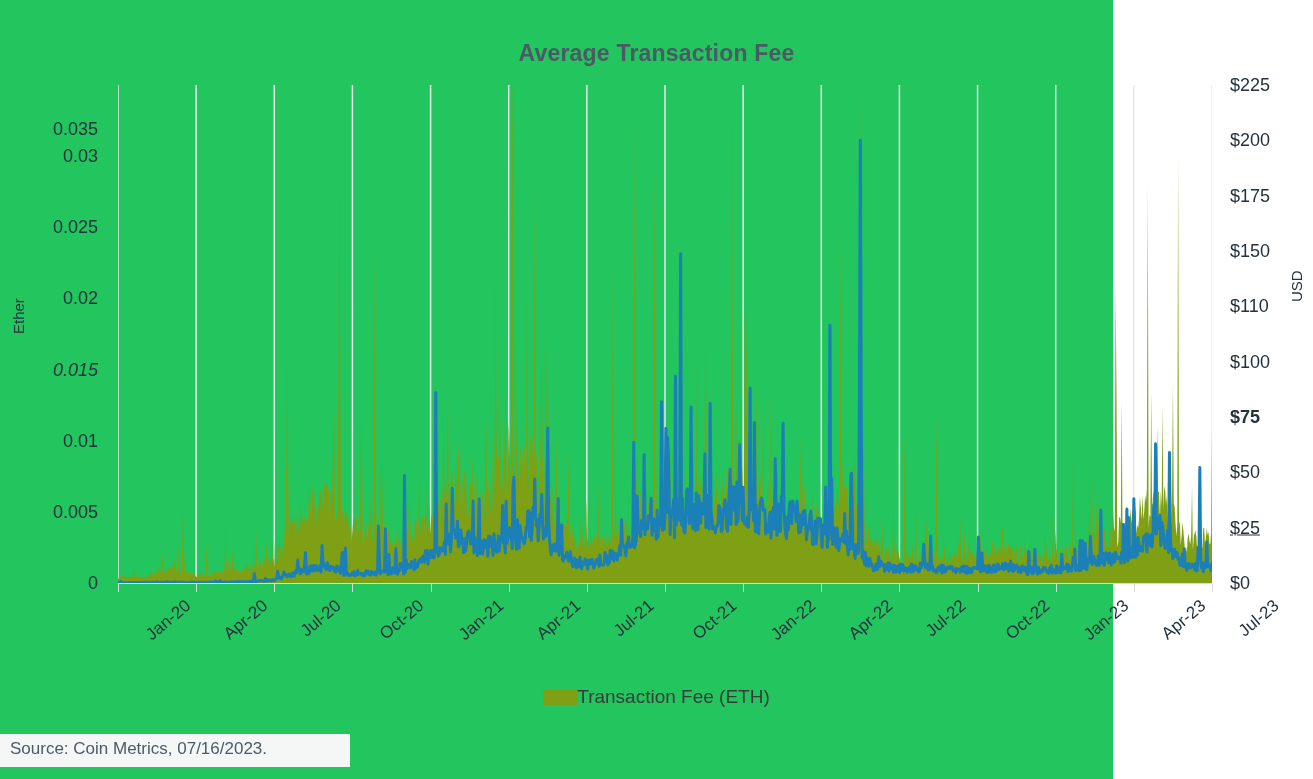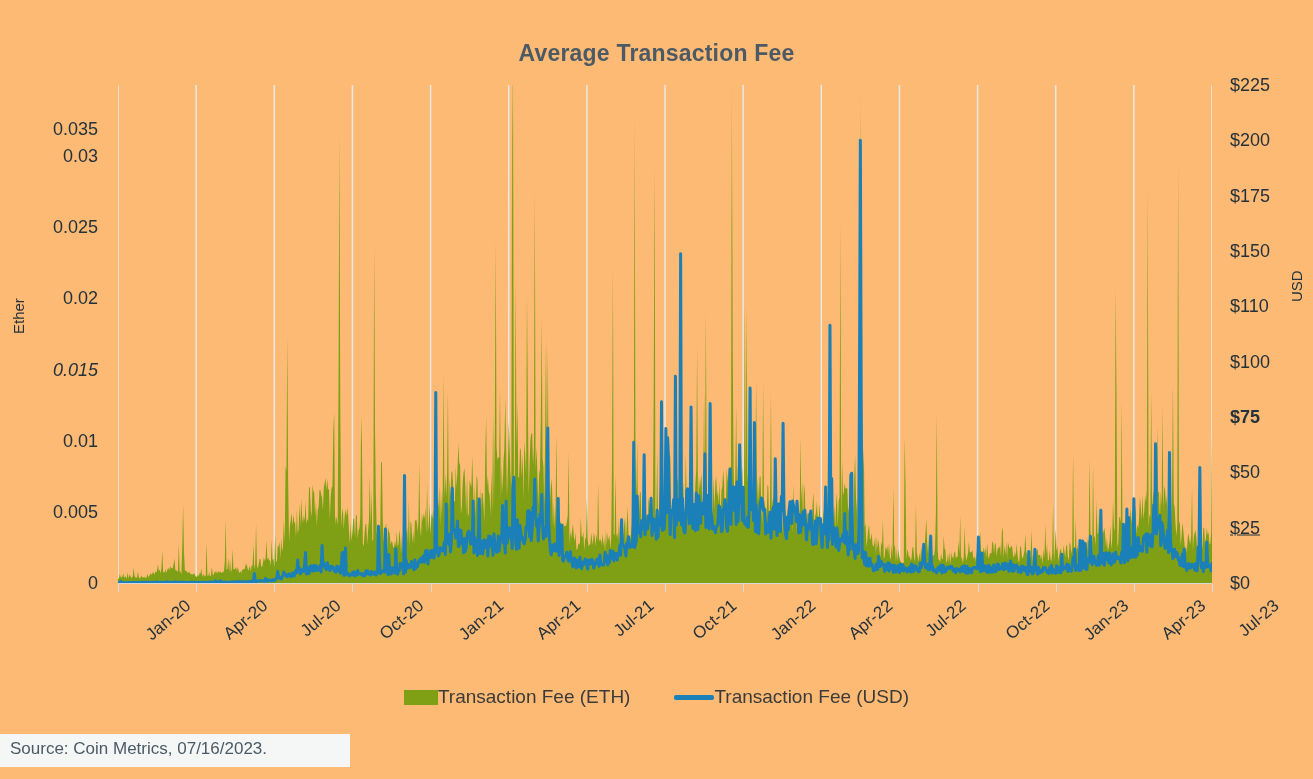--- a/index.html
+++ b/index.html
@@ -4,22 +4,22 @@
 <style>
   html, body {
     margin: 0; padding: 0;
     width: 1313px; height: 779px;
     background: #ffffff;
     font-family: "Liberation Sans", sans-serif;
     overflow: hidden;
   }
   #root {
     position: relative;
-    width: 1313px; height: 779px;
-    background: #fdba74;
+    width: 1113px; height: 779px;
+    background: #22c55e;
   }
   #chart-title {
     position: absolute;
     left: 0; top: 40px;
     width: 1313px;
     text-align: center;
     font-size: 23px;
     font-weight: bold;
     color: #4c5a66;
     letter-spacing: 0.2px;
@@ -253,22 +253,18 @@
       <div class="xtick-label" style="left: 1027.86px;">Apr-23</div>
       <div class="xtick-mark" style="left: 1094px;"></div>
       <div class="xtick-label" style="left: 1106px;">Jul-23</div>
     </div>
 
   <div id="legend">
       <div class="legend-entry">
         <span class="legend-swatch-area" style="background: rgb(127, 160, 20);"></span>
         <span>Transaction Fee (ETH)</span>
       </div>
-      <div class="legend-entry">
-        <span class="legend-swatch-line" style="background: rgb(27, 127, 184);"></span>
-        <span>Transaction Fee (USD)</span>
-      </div>
     </div>
 
   <div id="source-band"></div>
   <div id="source-note">Source: Coin Metrics, 07/16/2023.</div>
 
 </div>
 
 </body></html>

